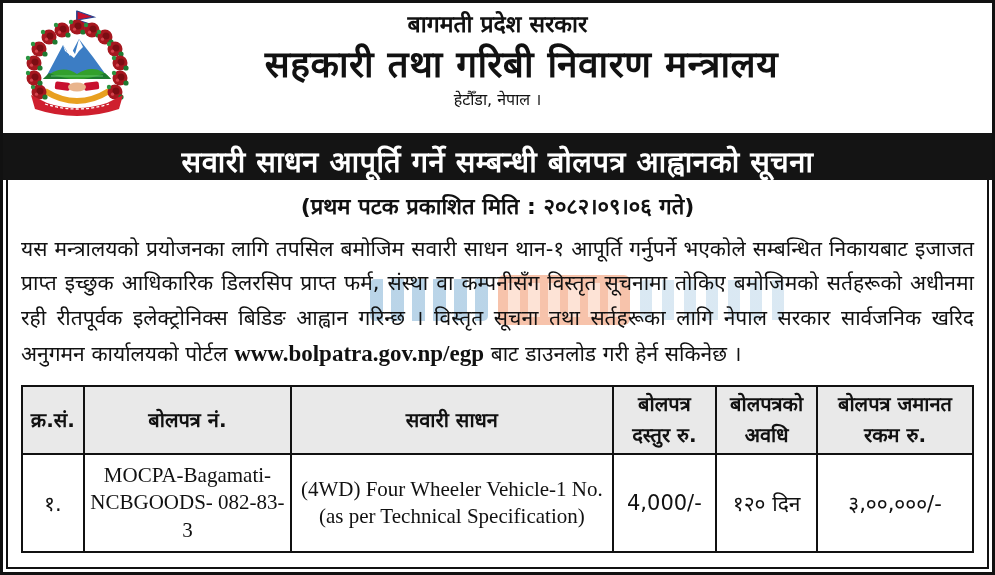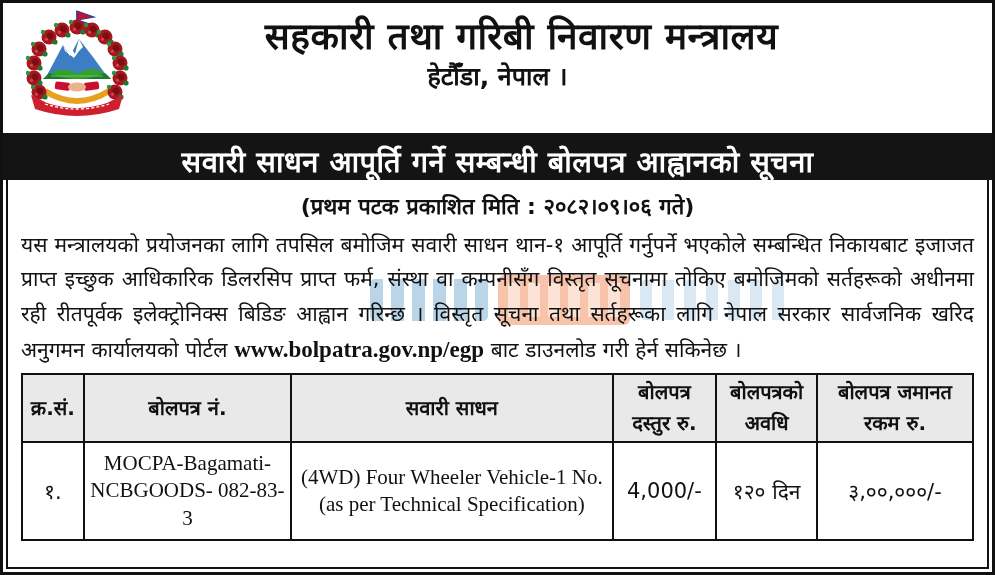--- a/index.html
+++ b/index.html
@@ -11,37 +11,37 @@
     box-sizing:border-box; width:995px; height:575px;
     border:3px solid #111; background:#fff;
     display:flex; flex-direction:column; position:relative;
   }
   
   .header { position:relative; height:130px; flex:0 0 auto; }
   .emblem { position:absolute; left:14px; top:4px; }
   .header-text { text-align:center; padding-top:8px; line-height:1.2; }
   .gov-line  { font-size:23px; font-weight:700; }
   .ministry  { font-size:37px; font-weight:800; margin-top:4px; letter-spacing:0.5px;margin-left:48px; }
-  .addr-line { font-size:25px; font-weight:700; margin-top:3px; }
+  .addr-line { font-size:16px; font-weight:400; margin-top:3px; }
   
   .banner {
     flex:0 0 auto; height:47px; background:#141414; color:#fff;
     display:flex; align-items:flex-end; justify-content:center;
     font-size:29px; font-weight:700; letter-spacing:0.5px;
   }
   
   .content {
     flex:1 1 auto; margin:0 3px 3px; border:2px solid #111; border-top:none;
     box-sizing:border-box; position:relative; padding:4px 12px 0;
     overflow:hidden;
   }
   .dateline { text-align:center; font-weight:700; font-size:22px; margin:6px 0 8px; }
   .body-text {
     font-size:21px; line-height:1.64; text-align:justify;
-    margin:0 1px; position:relative; z-index:1;
+    margin:12px 1px; position:relative; z-index:1;
   }
   .body-text b.url {
     font-family:"Liberation Serif", serif; font-size:23px;
     overflow-wrap:anywhere;
   }
   
   .wm {
     position:absolute; top:92px; left:362px; width:470px; height:56px;
     z-index:0; display:flex; align-items:center; gap:10px; pointer-events:none;
   }
@@ -121,20 +121,21 @@
       <use href="#flw" x="88" y="30"></use>
         <use href="#flw" x="98" y="42"></use>
       <use href="#flw" x="103" y="56"></use>
         <use href="#flw" x="103" y="71"></use>
       <use href="#flw" x="98" y="85"></use>
 
       <path d="M14 88 L30 96 Q60 106 90 96 L106 88 L102 102 Q60 116 18 102 Z" fill="#cf1f2e"></path>
       <path d="M28 97 Q60 107 92 97" stroke="#ffffff" stroke-width="1.3" stroke-dasharray="3 2.2" fill="none"></path>
     </svg>
     <div class="header-text">
+      <div class="gov-line">बागमती प्रदेश सरकार</div>
       <div class="ministry">सहकारी तथा गरिबी निवारण मन्त्रालय</div>
       <div class="addr-line">हेटौँडा, नेपाल ।</div>
     </div>
   </div>
 
   <div class="banner">
     <span>सवारी साधन आपूर्ति गर्ने सम्बन्धी बोलपत्र आह्वानको सूचना</span>
   </div>
 
   <div class="content">

